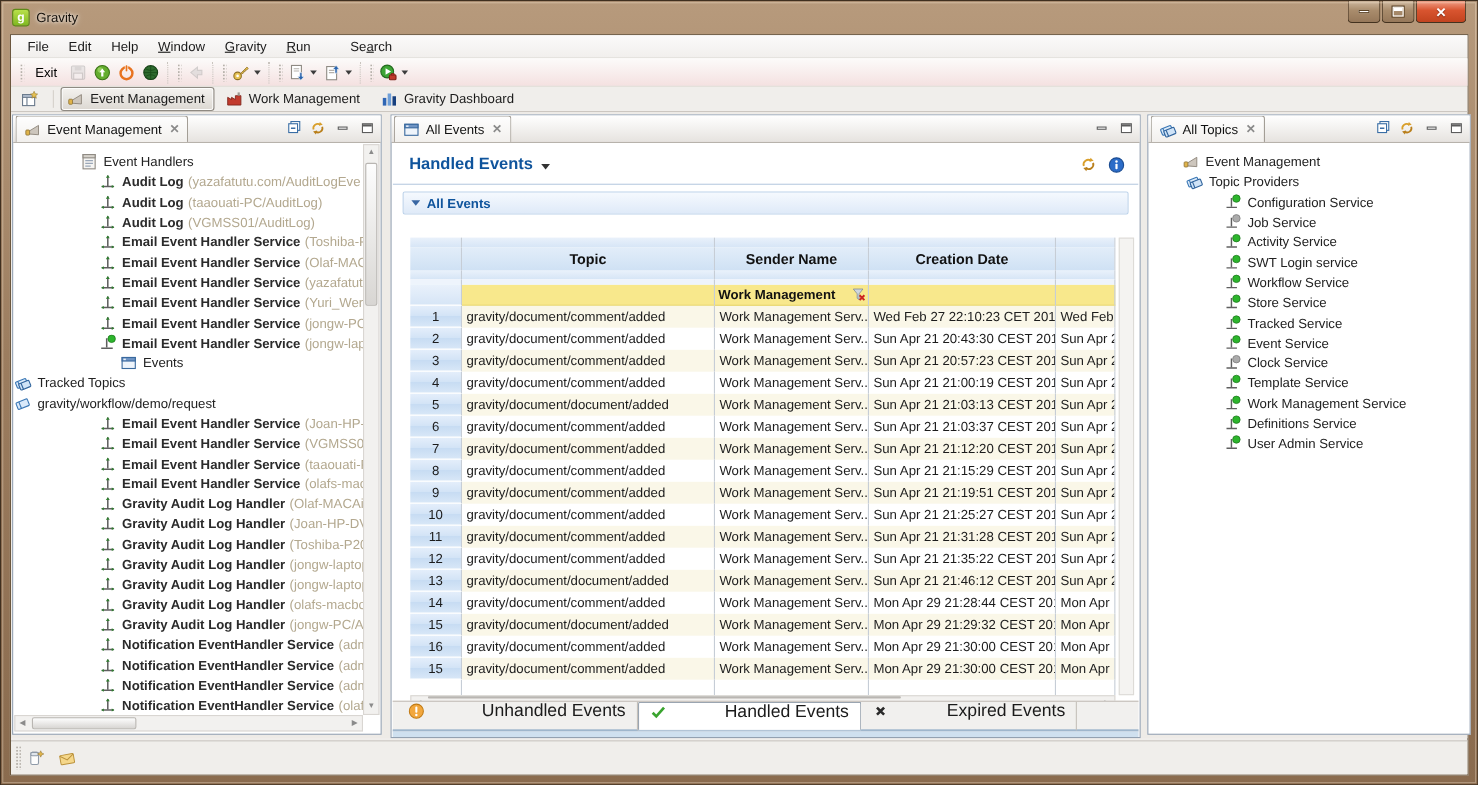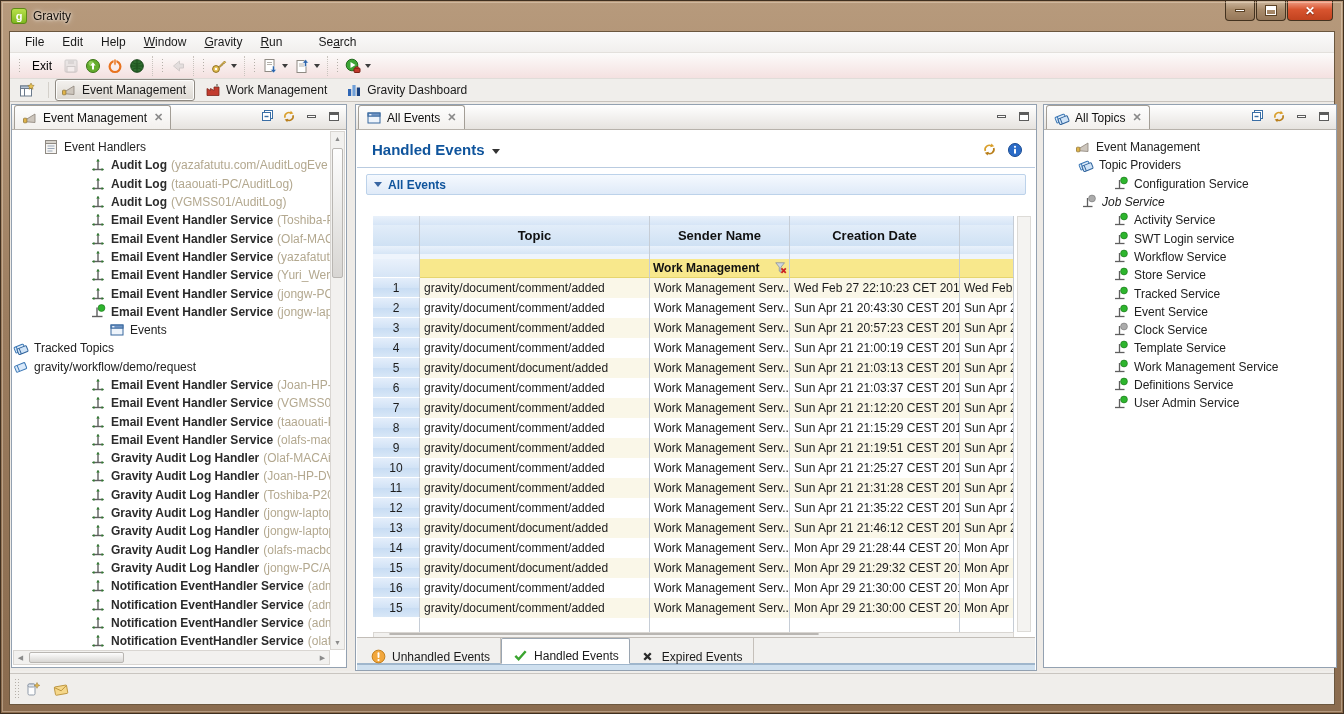--- a/index.html
+++ b/index.html
@@ -127,22 +127,22 @@
   .drow.odd > div.cell { background:#faf7e8; }
   .drow.even > div.cell { background:#ffffff; }
   .tail-row > div { height:14px; background:#fff; }
   .table-hscroll { position:absolute; left:16px; width:641px; height:15px; }
   .table-vtrack { position:absolute; left:660px; width:14px; top:85px; background:#f4f3f1; border:1px solid #dddbd7; }
 
   
   .bottom-folder { position:absolute; left:1px; right:1px; bottom:1px; height:32px; background:#f1f0ee;
     border-top:1px solid #c2bdb7; }
   .bottom-tabs { display:flex; height:26px; align-items:stretch; padding-left:3px; }
-  .btab { display:flex; align-items:flex-end; font-size:12px; color:#1a1a1a; padding:0 10px;
-    border-right:1px solid #c5c0ba; }
+  .btab { display:flex; align-items:flex-start; font-size:16px; color:#1a1a1a; padding:0 10px;
+    border-right:1px solid #c5c0ba;gap:46px; }
   .btab .icon16 { margin-right:6px; }
   .btab.selected { background:#fff; border:1px solid #9aa5b1; border-bottom:1px solid #fff;
     border-radius:2px 2px 0 0; position:relative; z-index:2; }
   .folder-underline { height:2px; background:#9fb6cc; margin-top:-1px; }
   .folder-strip { height:5px; background:#cfe0ef; }
 
   
   .statusbar { position:absolute; left:0; right:0; bottom:0; height:31px; background:#f0eeeb;
     border-top:1px solid #c9c5c0; display:flex; align-items:center; }
   .sb-handle { width:5px; height:22px; margin:0 6px 0 4px;
@@ -358,21 +358,21 @@
               </span>
             <span class="mini">
                 <span class="g-min"></span>
               </span>
             <span class="mini">
                 <span class="g-max"></span>
               </span>
           </div>
         </div>
         <div class="tree" id="left-tree">
-            <div class="tree-row" style="padding-left: 30px;">
+            <div class="tree-row" style="padding-left: 60px;">
               <span class="icon16">
                 <svg width="16" height="16" viewBox="0 0 16 16">
                   <rect x="2.5" y="1.5" width="11" height="13" fill="#f6f5f3" stroke="#8f8a83"></rect>
                   <rect x="2.5" y="1.5" width="11" height="3" fill="#d6d2cb" stroke="#8f8a83"></rect>
                   <line x1="4.5" y1="7" x2="11.5" y2="7" stroke="#9aa7b8"></line>
                   <line x1="4.5" y1="9.5" x2="11.5" y2="9.5" stroke="#9aa7b8"></line>
                   <line x1="4.5" y1="12" x2="9.5" y2="12" stroke="#9aa7b8"></line>
                 </svg>
               </span>
               <span class="t-name plain">Event Handlers</span>
@@ -1066,21 +1066,21 @@
             <div class="tree-row" style="padding-left: 68px;">
               <span class="icon16">
                 <svg width="16" height="16" viewBox="0 0 16 16">
                   <line x1="6.5" y1="4" x2="6.5" y2="12" stroke="#5f5f5f" stroke-width="1.3"></line>
                   <line x1="2" y1="12.5" x2="11.5" y2="12.5" stroke="#5f5f5f" stroke-width="1.3"></line>
                   <circle cx="11" cy="4.5" r="3.4" fill="#2db52d" stroke="#1c7a1c" stroke-width="0.7"></circle>
                 </svg>
               </span>
               <span class="t-name plain">Configuration Service</span>
             </div>
-            <div class="tree-row" style="padding-left: 36px; font-style: italic;">
+            <div class="tree-row" style="padding-left: 68px;">
               <span class="icon16">
                 <svg width="16" height="16" viewBox="0 0 16 16">
                   <line x1="6.5" y1="4" x2="6.5" y2="12" stroke="#5f5f5f" stroke-width="1.3"></line>
                   <line x1="2" y1="12.5" x2="11.5" y2="12.5" stroke="#5f5f5f" stroke-width="1.3"></line>
                   <circle cx="11" cy="4.5" r="3.4" fill="#ababab" stroke="#7c7c7c" stroke-width="0.7"></circle>
                 </svg>
               </span>
               <span class="t-name plain">Job Service</span>
             </div>
             <div class="tree-row" style="padding-left: 68px;">

